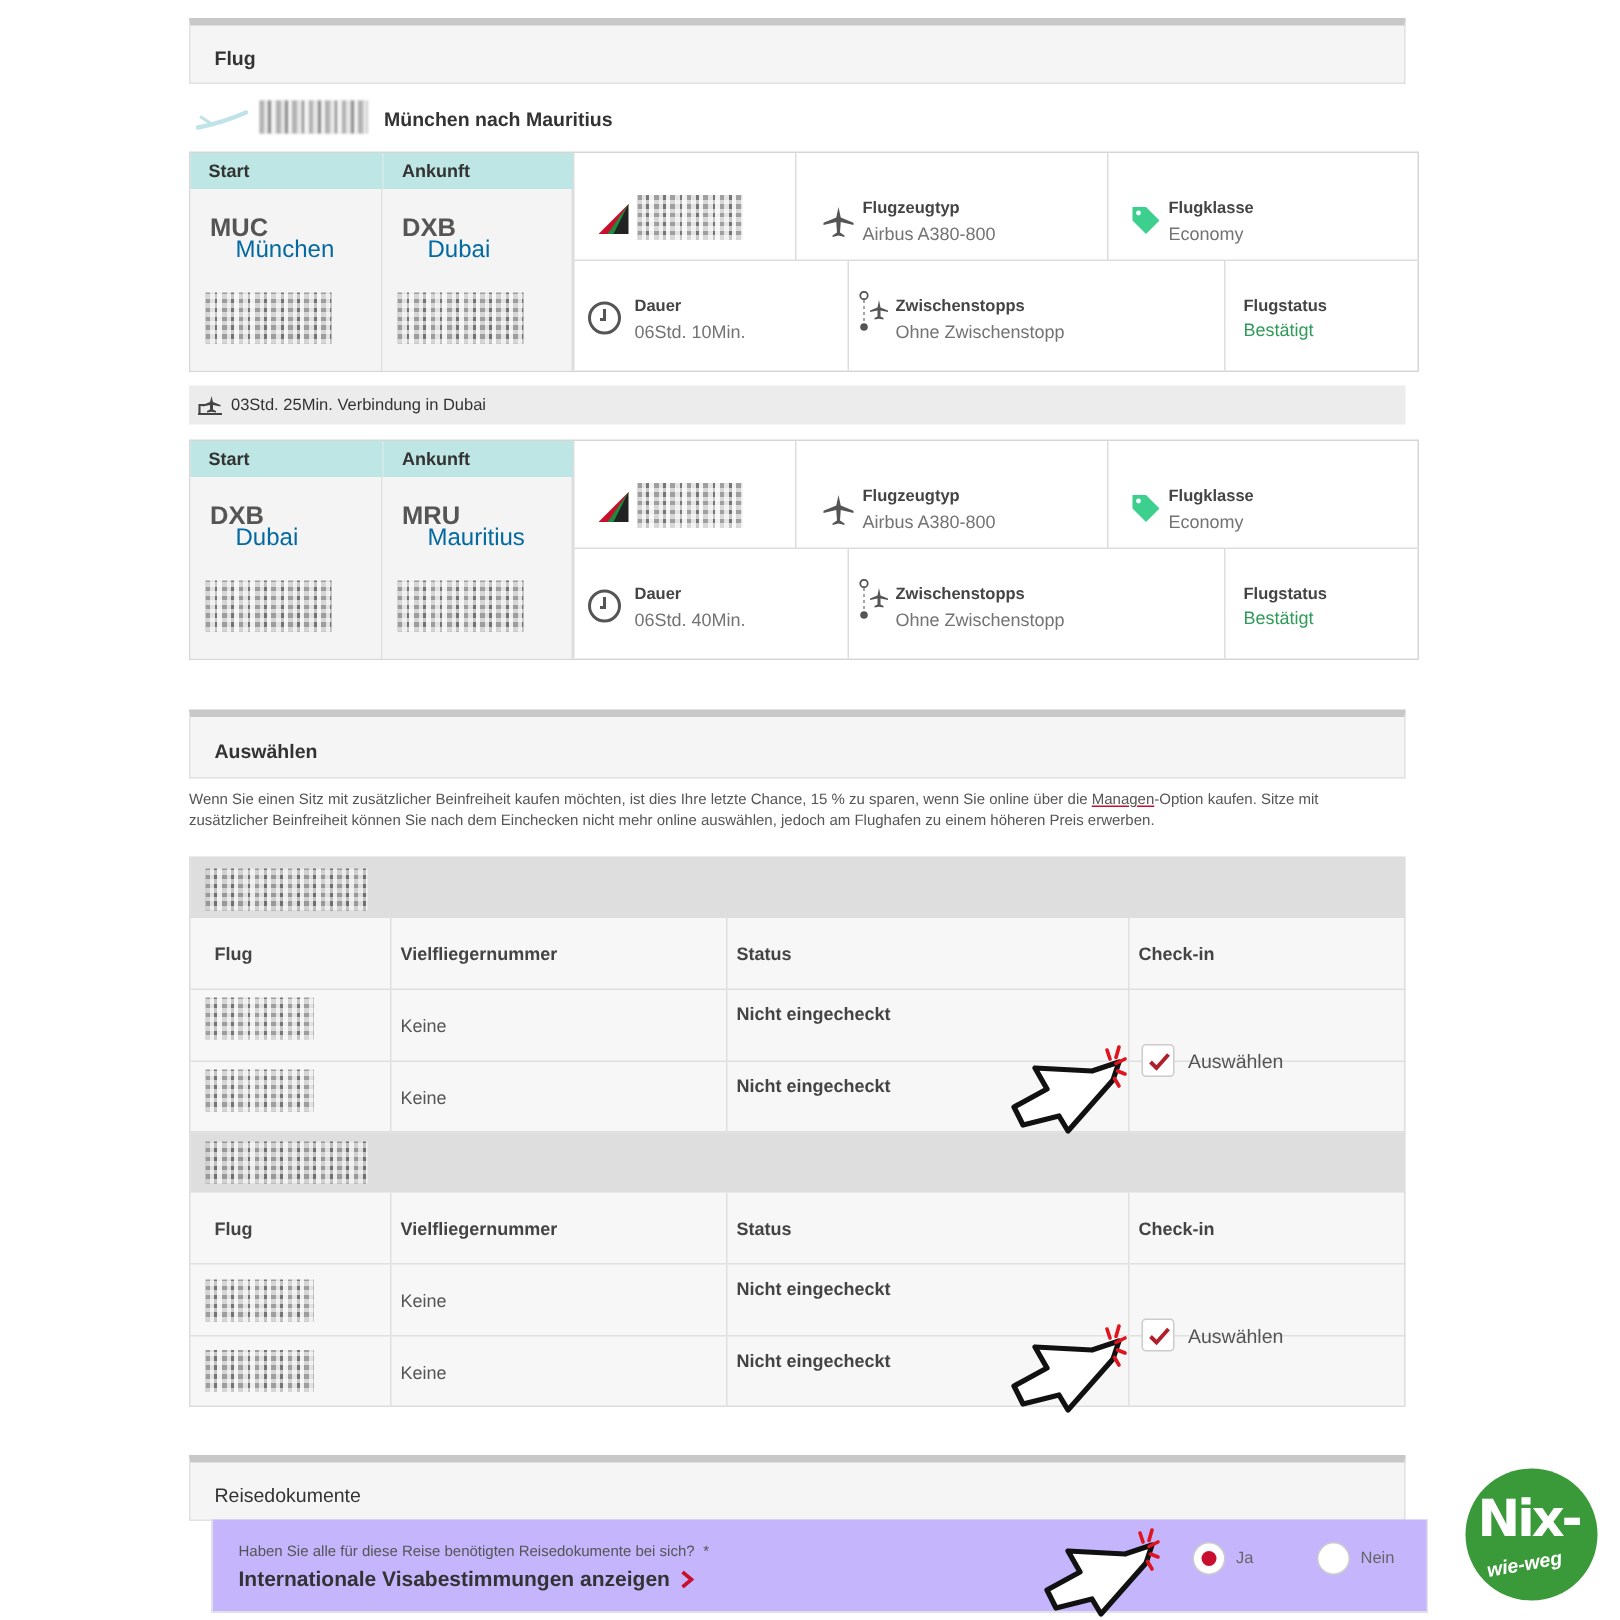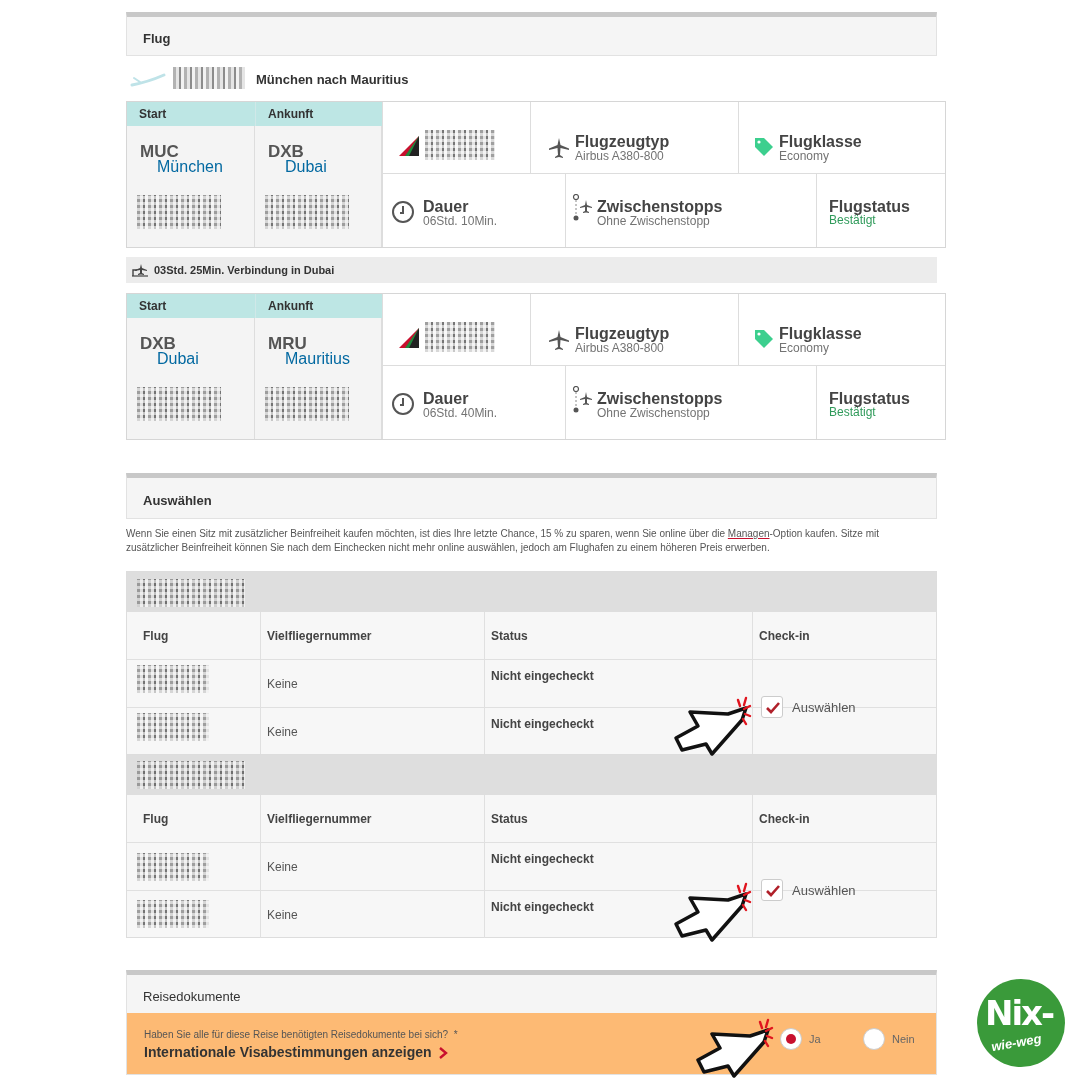--- a/index.html
+++ b/index.html
@@ -12,21 +12,21 @@
  #ccc;opacity:.75;filter:blur(.6px)}
 .blur2{background:
  repeating-linear-gradient(0deg,rgba(255,255,255,.6) 0 3px,rgba(0,0,0,0) 3px 6px),
  repeating-linear-gradient(90deg,#888 0 3px,#ddd 3px 6px,#555 6px 8px,#eee 8px 11px);filter:blur(.5px);opacity:.8}
 .route{position:absolute;left:126px;width:820px;height:147px;border:1px solid #d6d6d6;background:#fff}
 .route .hdr{position:absolute;top:0;height:24px;background:#bde6e4;font-size:12px;font-weight:bold;color:#333;padding:5px 12px}
 .route .col{position:absolute;top:24px;height:121px;background:#f4f4f4;border-right:1px solid #ddd}
 .route .code{position:absolute;left:13px;top:16px;font-size:17px;font-weight:bold;color:#555}
 .route .city{position:absolute;left:30px;top:32px;font-size:16px;color:#0369a1}
 .cell{position:absolute;border-left:1px solid #ddd}
-.lbl{position:absolute;font-size:16px;font-weight:bold;color:#444}
+.lbl{position:absolute;font-size:11px;font-weight:bold;color:#444}
 .val{position:absolute;font-size:12px;color:#737373}
 .green{color:#2f9a5a}
 .ptable{position:absolute;left:126px;width:811px;border:1px solid #ddd;background:#f7f7f7}
 .pgrp{position:absolute;left:0;width:809px;height:40px;background:#dedede}
 .th{position:absolute;font-size:12px;font-weight:bold;color:#444}
 .td{position:absolute;font-size:12px;color:#555}
 .tdb{position:absolute;font-size:12px;font-weight:bold;color:#444}
 .hline{position:absolute;left:0;width:809px;height:1px;background:#e0e0e0}
 .vline{position:absolute;width:1px;background:#e0e0e0}
 .chk{position:absolute;width:22px;height:22px;border:1px solid #ccc;border-radius:3px;background:#fff}
@@ -108,21 +108,21 @@
     <div class="val green" style="left:12px;top:39px">Bestätigt</div>
   </div>
 </div>
 
 <div class="abs" style="left:126px;top:257px;width:811px;height:26px;background:#ececec">
   <svg class="abs" style="left:5px;top:5px" width="18" height="16" viewBox="0 0 18 16">
     <path d="M2 14 L2 8 L6 8" stroke="#444" stroke-width="1.4" fill="none"></path>
     <path d="M10 2 L11 6 L16 8 L16 9 L11 8 L11 11 L13 12 L13 13 L10 12.5 L7 13 L7 12 L9 11 L9 8 L4 9 L4 8 L9 6 Z" fill="#444"></path>
     <path d="M1 14 L17 14" stroke="#444" stroke-width="1.2"></path>
   </svg>
-  <span class="abs" style="left:28px;top:7px;font-size:11px;font-weight:bold;color:#333">03Std. 25Min. Verbindung in Dubai</span>
+  <span class="abs" style="left:28px;top:7px;font-size:11px;font-weight:normal;color:#333">03Std. 25Min. Verbindung in Dubai</span>
 </div>
 
 <div class="route" style="top:293px">
   <div class="hdr" style="left:0;width:128px">Start</div>
   <div class="hdr" style="left:128px;width:127px;border-left:1px solid #d0e8e8">Ankunft</div>
   <div class="col" style="left:0;width:128px">
     <div class="code">DXB</div>
     <div class="city">Dubai</div>
     <div class="abs blur2" style="left:10px;top:69px;width:84px;height:34px"></div>
   </div>
@@ -236,21 +236,21 @@
     <svg width="16" height="16" viewBox="0 0 16 16">
         <path d="M2 8 L6 12 L14 3" stroke="#b0202a" stroke-width="2.6" fill="none"></path>
       </svg>
   </div>
   <div class="td" style="left:665px;top:128px;font-size:13px">Auswählen</div>
 </div>
 
 <div class="secbar" style="top:970px;height:44px">
   <span class="t" style="top:14px;font-weight:normal;color:#333">Reisedokumente</span>
 </div>
-<div class="abs" style="left:126px;top:1013px;width:811px;height:62px;background:#fdba74;border:1px solid #e2e2e2;border-top:none">
+<div class="abs" style="left:141px;top:1013px;width:811px;height:62px;background:#c4b5fd;border:1px solid #e2e2e2;border-top:none">
   <div class="abs" style="left:17px;top:16px;font-size:10px;color:#555">
     <span>Haben Sie alle für diese Reise benötigten Reisedokumente bei sich?</span>
     <span style="margin-left:3px">*</span>
   </div>
   <div class="abs" style="left:17px;top:31px;font-size:14px;font-weight:bold;color:#333">
     <span>Internationale Visabestimmungen anzeigen</span>
     <svg width="10" height="12" viewBox="0 0 10 12" style="vertical-align:-2px;margin-left:3px">
         <path d="M2 1 L8 6 L2 11" stroke="#c8102e" stroke-width="2.4" fill="none"></path>
       </svg>
   </div>

